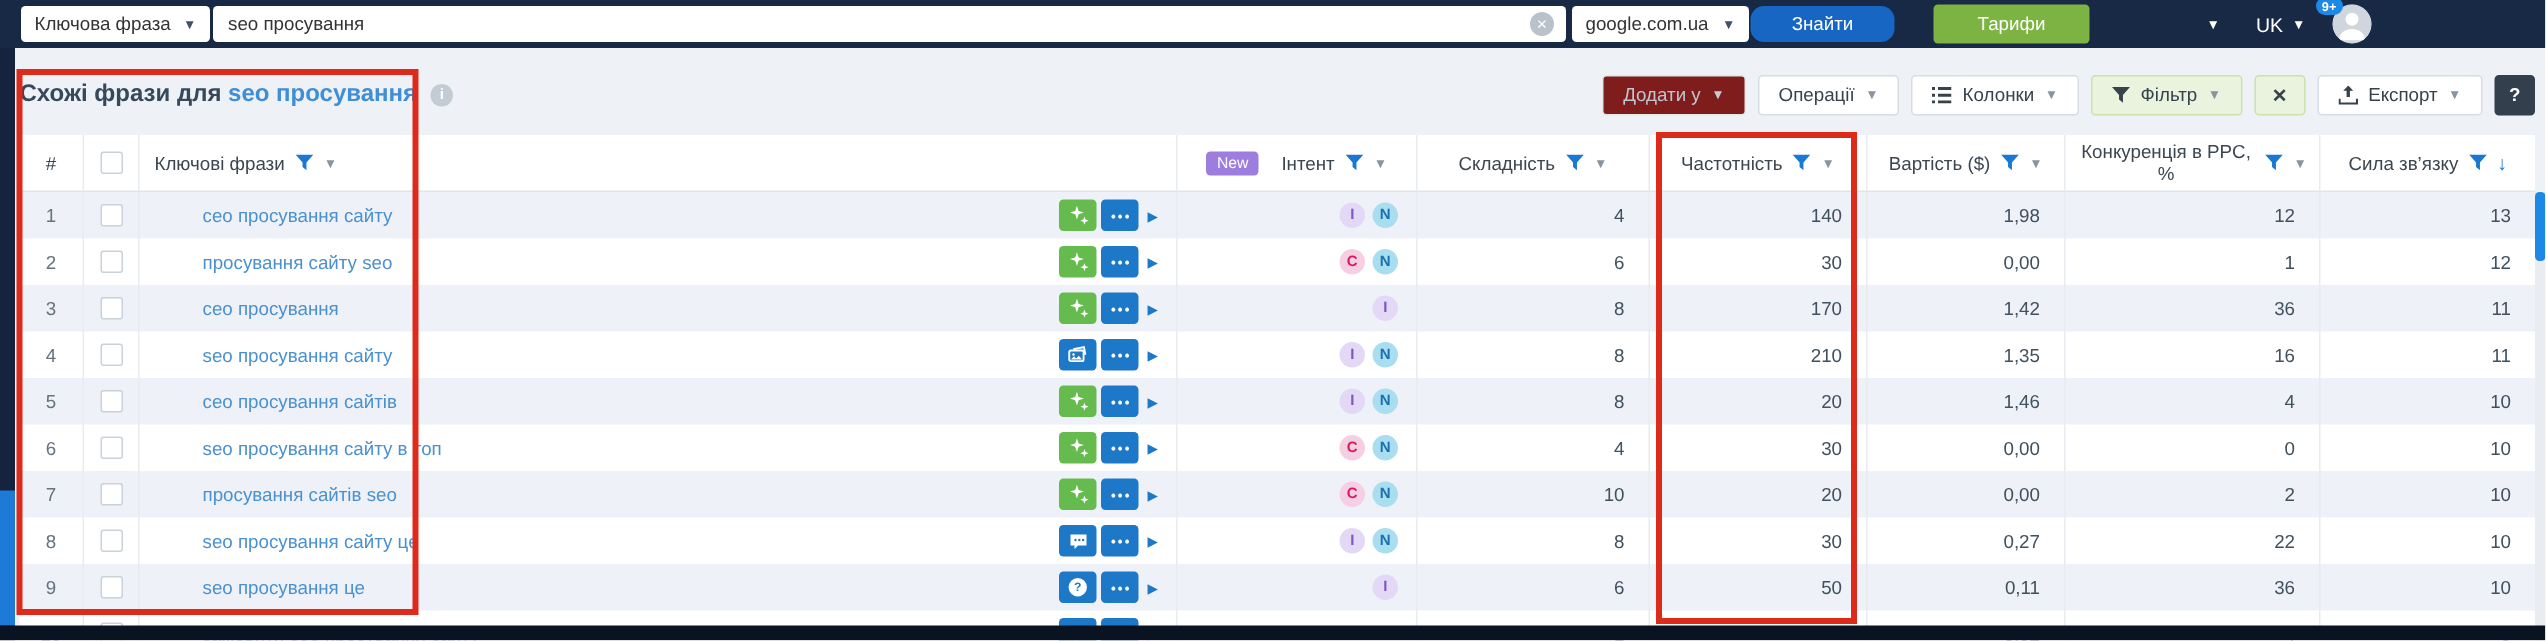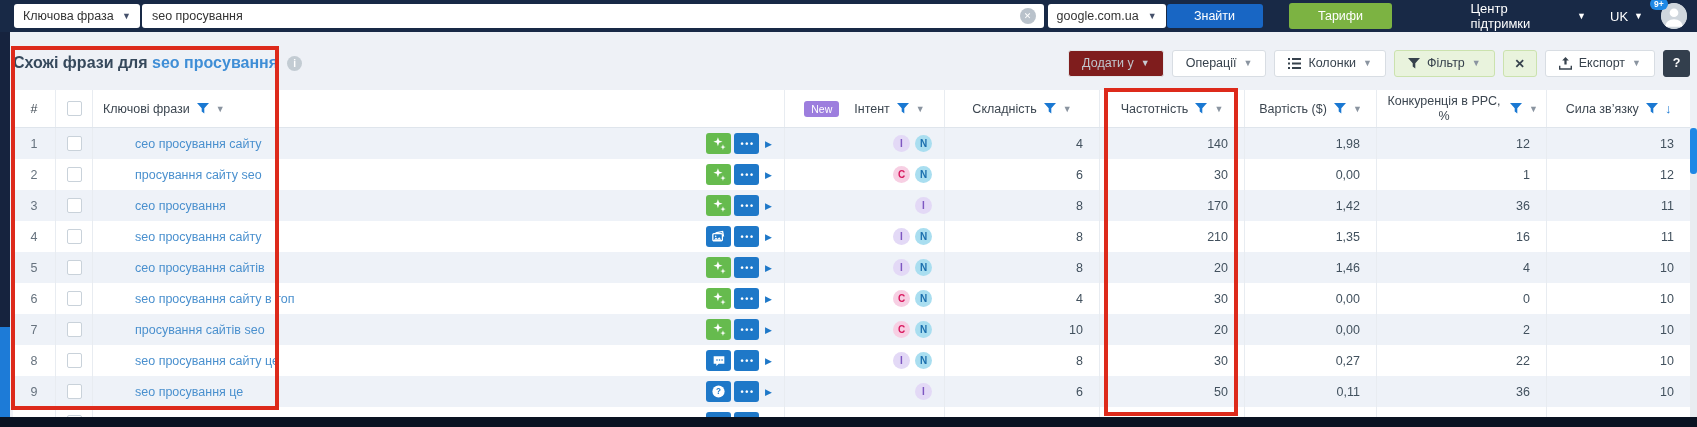--- a/index.html
+++ b/index.html
@@ -8,21 +8,21 @@
 
   
   .topbar { position:relative; height:32px; background:#182946; display:flex; align-items:center; padding:0 10px 0 14px; z-index:40; }
   .tsel { background:#fff; border-radius:3px; height:24px; display:flex; align-items:center; justify-content:space-between; padding:4px 9px; font-size:12.5px; color:#333; cursor:pointer; }
   .tsel .scaret { color:#44506a; font-size:9px; margin-left:8px; }
   .kwtype { width:126px; margin-right:2px; }
   .searchbox { width:902px; height:24px; background:#fff; border-radius:3px; display:flex; align-items:center; padding:0 8px 0 10px; }
   .searchbox input { flex:1; border:none; outline:none; font-size:12.5px; color:#333; background:transparent; font-family:inherit; }
   .clear { width:16px; height:16px; border-radius:50%; background:#b9c2cb; color:#fff; font-size:9px; display:flex; align-items:center; justify-content:center; cursor:pointer; }
   .engine { width:118px; margin-left:4px; }
-  .btn-find { width:96px; height:24px; margin-left:1px; background:#1866c4; color:#fff; border:none; border-radius:3px; font-size:12.5px; font-family:inherit; cursor:pointer; }
+  .btn-find { width:96px; height:24px; margin-left:1px; background:#1866c4; color:#fff; border:none; border-radius:9px; font-size:12.5px; font-family:inherit; cursor:pointer; }
   .btn-tariffs { width:104px; height:26px; margin-left:26px; background:#7cb342; color:#fff; border:none; border-radius:3px; font-size:12.5px; font-family:inherit; cursor:pointer; }
   .nav-text { color:#fff; font-size:13px; display:flex; align-items:center; gap:6px; cursor:pointer; }
   .nav-text .scaret { color:#fff; font-size:9px; }
   .support { margin-left:78px; }
   .lang { margin-left:24px; }
   .avatar { position:relative; margin-left:18px; width:26px; height:26px; border-radius:50%; background:#d4dae0; overflow:visible; cursor:pointer; }
   .avatar svg { position:absolute; left:0; top:0; border-radius:50%; }
   .avatar .badge { position:absolute; top:-5px; left:-11px; background:#1e88e5; color:#fff; font-size:8.5px; font-weight:bold; border-radius:8px; padding:1px 4px; z-index:2; }
 
   
@@ -98,21 +98,20 @@
       <input type="text" value="seo просування" style="">
       <span class="clear">✕</span>
     </div>
     <div class="tsel engine">
       <span>google.com.ua</span>
       <span class="scaret">▼</span>
     </div>
     <button class="btn-find">Знайти</button>
     <button class="btn-tariffs">Тарифи</button>
     <div class="nav-text support">
-      <span>Центр підтримки</span>
       <span class="scaret">▼</span>
     </div>
     <div class="nav-text lang">
       <span>UK</span>
       <span class="scaret">▼</span>
     </div>
     <div class="avatar">
       <span class="badge">9+</span>
       <svg width="26" height="26" viewBox="0 0 24 24">
         <circle cx="12" cy="12" r="12" fill="#cfd6dd"></circle>

